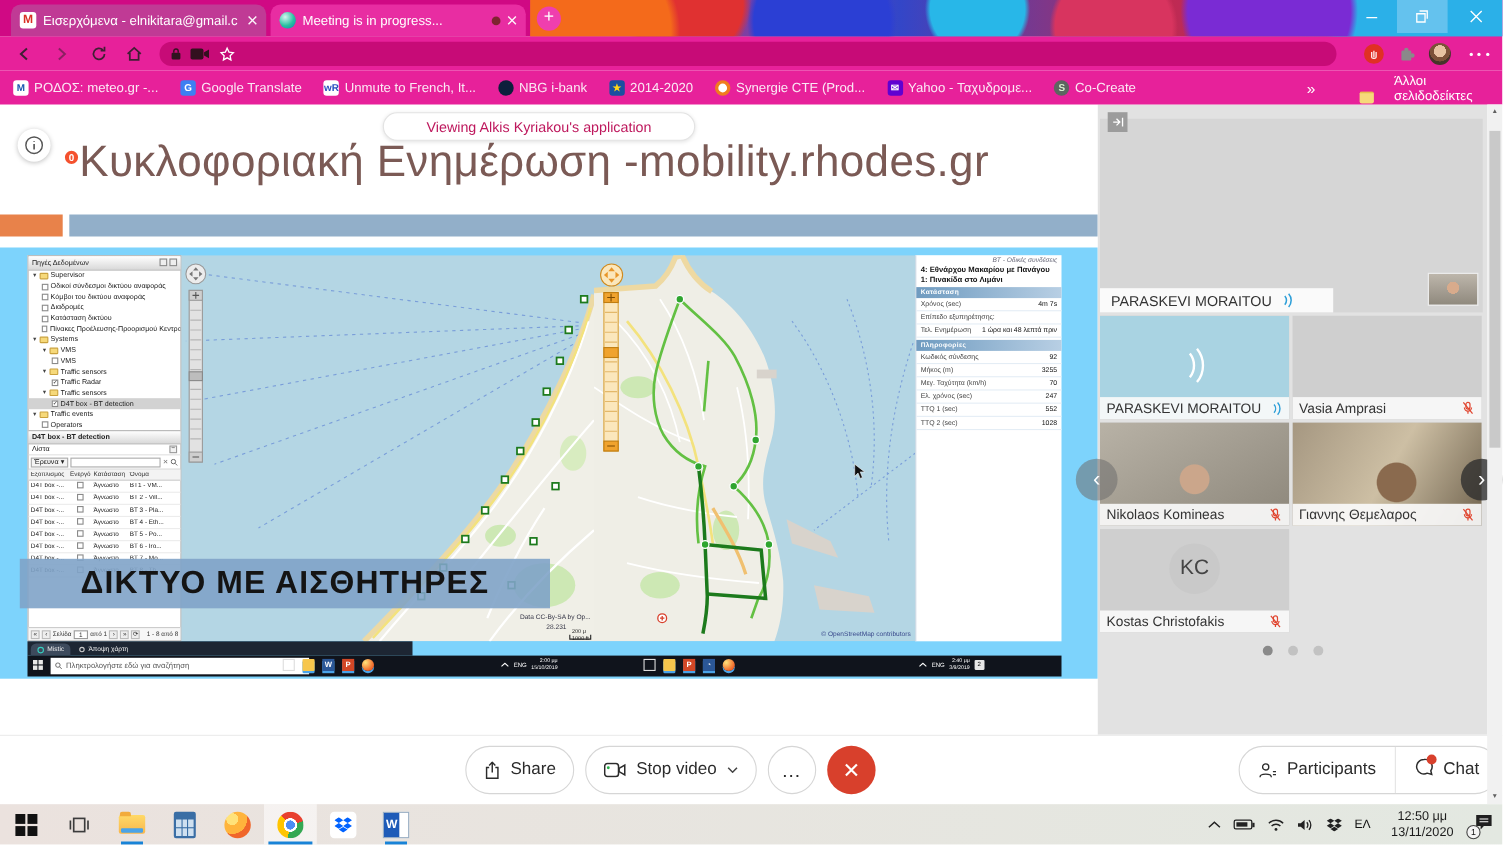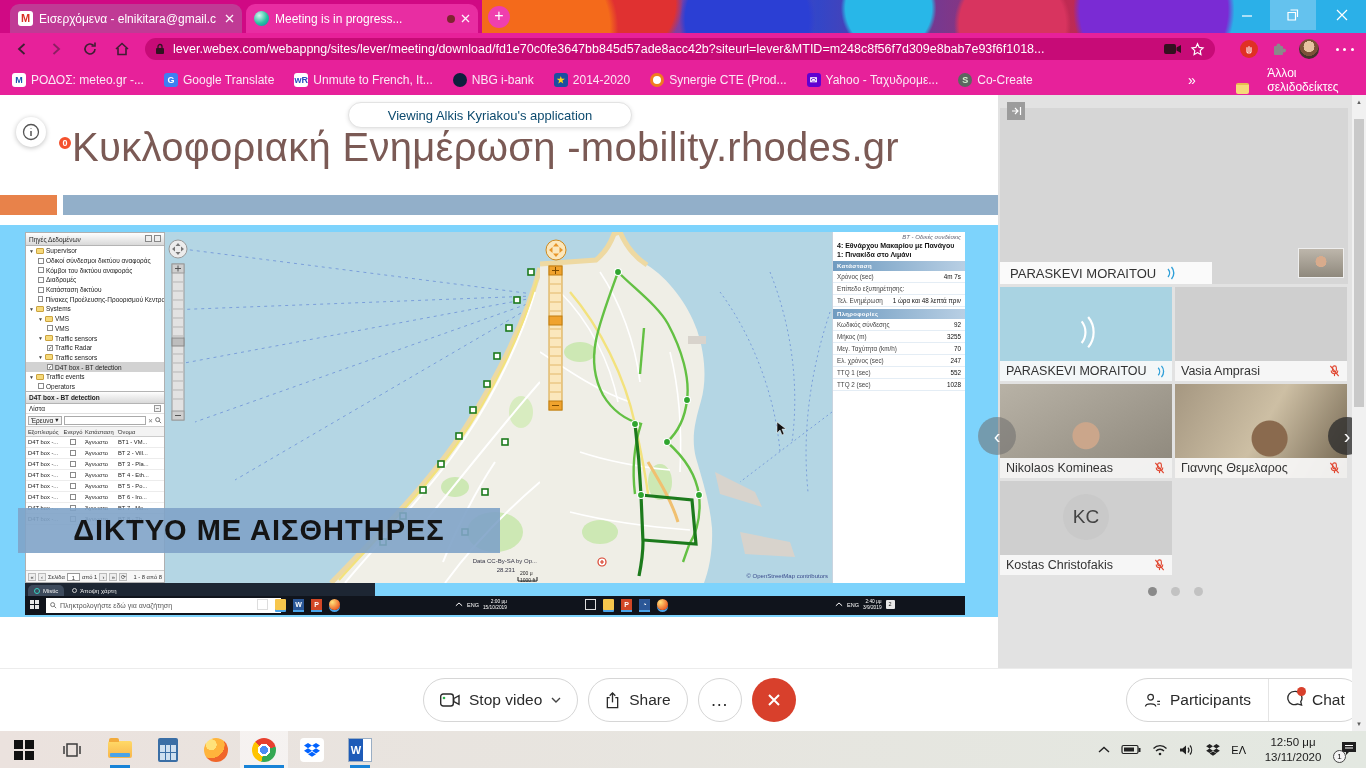--- a/index.html
+++ b/index.html
@@ -60,21 +60,21 @@
   .bmicon.yahoo{background:#5f01d1;color:#fff}
   .bmicon.cocreate{background:#5c6660;border-radius:50%;color:#d8f0d0}
   .bm-over{position:absolute;left:1188px;color:#fff;font-size:14px}
   .other-bm{position:absolute;left:1236px;display:flex;align-items:flex-end;gap:18px;color:#ffffff;font-size:12px}
   .fold-mini{width:14px;height:11px;background:#f6d97a;border-radius:2px;border-top:2px solid #e8bd4e}
 
   
   .content{left:0;top:95px;width:1366px;height:573px;background:#fff}
   .share-area{left:0;top:0;width:998px;height:573px;background:#fff;overflow:hidden}
   .viewing-pill{left:348px;top:7px;width:284px;height:26px;background:#fff;border:1px solid #e3e3e3;
-     border-radius:14px;box-shadow:0 1px 4px rgba(0,0,0,.12);font-size:13px;color:#0c4a6e;z-index:7}
+     border-radius:14px;box-shadow:0 1px 4px rgba(0,0,0,.12);font-size:13px;color:#be185d;z-index:7}
   .info-fab{left:16px;top:22px;width:30px;height:30px;border-radius:50%;background:#fff;
      box-shadow:0 1px 5px rgba(0,0,0,.25)}
   .zero-badge{left:57px;top:40px;width:16px;height:16px;border-radius:50%;background:#f4512e;color:#fff;
      font-size:9px;font-weight:bold;border:2px solid #fff;z-index:7}
   .slide-title{left:72px;top:30px;width:924px;font-size:40px;color:#7b5a55;letter-spacing:.3px;white-space:nowrap}
   .bar-orange{left:0;top:100px;width:57px;height:20px;background:#e8824a}
   .bar-blue{left:63px;top:100px;width:935px;height:20px;background:#92afc9}
   .slide-body{left:0;top:130px;width:998px;height:392px;background:#7dd3fc}
 
   
@@ -303,21 +303,20 @@
     <div class="abs navbtn cc" style="left:112px">
       <svg width="16" height="16">
           <path d="M2 8l6-5.5L14 8M4 7v6.5h8V7" stroke="#3f1f33" stroke-width="1.6" fill="none"></path>
         </svg>
       </div>
     <div class="abs urlpill">
       <svg width="10" height="12" viewBox="0 0 10 12">
           <rect x="1" y="5" width="8" height="6" rx="1" fill="#30131f"></rect>
           <path d="M3 5V3.5a2 2 0 0 1 4 0V5" fill="none" stroke="#30131f" stroke-width="1.3"></path>
         </svg>
-      <span class="urltext ell">lever.webex.com/webappng/sites/lever/meeting/download/fd1e70c0fe3647bb845d57ade8acc42b?siteurl=lever&amp;MTID=m248c8f56f7d309e8bab7e93f6f1018...</span>
       <svg width="18" height="12" viewBox="0 0 18 12">
           <rect x="0" y="1" width="12" height="10" rx="2" fill="#33101f"></rect>
           <path d="M12.5 4.5L17 2v8l-4.5-2.5z" fill="#33101f"></path>
         </svg>
       <svg width="15" height="15" viewBox="0 0 15 15">
           <path d="M7.5 1.8l1.7 3.6 3.9.5-2.9 2.7.7 3.9-3.4-1.9-3.4 1.9.7-3.9L2 5.9l3.9-.5z" fill="none" stroke="#fff" stroke-width="1.2"></path>
         </svg>
     </div>
     <div class="abs extbtn cc" style="left:1238px">
       <span class="hand-circ cc">
@@ -931,39 +930,39 @@
 
   <div class="abs vscroll">
     <div class="abs vs-arrow cc" style="top:0">▲</div>
     <div class="abs vs-thumb"></div>
     <div class="abs vs-arrow cc" style="bottom:0">▼</div>
   </div>
 
   <div class="abs controls">
     <div class="ctr-group">
       <button class="pill">
+        <svg width="15" height="17" viewBox="0 0 16 18">
+            <g fill="none" stroke="#2b2b2b" stroke-width="1.4">
+              <path d="M5 6H2.5v10.5h11V6H11"></path>
+              <path d="M8 1v10"></path>
+              <path d="M5 4l3-3 3 3"></path>
+            </g>
+          </svg>
+        <span>Share</span>
+      </button>
+      <button class="pill">
         <svg width="20" height="14" viewBox="0 0 20 14">
             <rect x="0.7" y="1" width="12.6" height="12" rx="2.5" fill="none" stroke="#2b2b2b" stroke-width="1.4"></rect>
             <path d="M13.8 5.5L19 2.6v8.8l-5.2-2.9z" fill="none" stroke="#2b2b2b" stroke-width="1.4"></path>
             <circle cx="4" cy="5" r="1.3" fill="#27b24a"></circle>
           </svg>
         <span>Stop video</span>
         <svg width="10" height="6" viewBox="0 0 10 6">
             <path d="M1 1l4 4 4-4" stroke="#444" fill="none" stroke-width="1.4"></path>
           </svg>
-      </button>
-      <button class="pill">
-        <svg width="15" height="17" viewBox="0 0 16 18">
-            <g fill="none" stroke="#2b2b2b" stroke-width="1.4">
-              <path d="M5 6H2.5v10.5h11V6H11"></path>
-              <path d="M8 1v10"></path>
-              <path d="M5 4l3-3 3 3"></path>
-            </g>
-          </svg>
-        <span>Share</span>
       </button>
       <button class="pill pill-round">…</button>
       <button class="leave cc">
         <svg width="16" height="16" viewBox="0 0 16 16">
             <path d="M3 3l10 10M13 3L3 13" stroke="#fff" stroke-width="2"></path>
           </svg>
       </button>
     </div>
     <div class="right-group">
       <div class="rg-btn">

